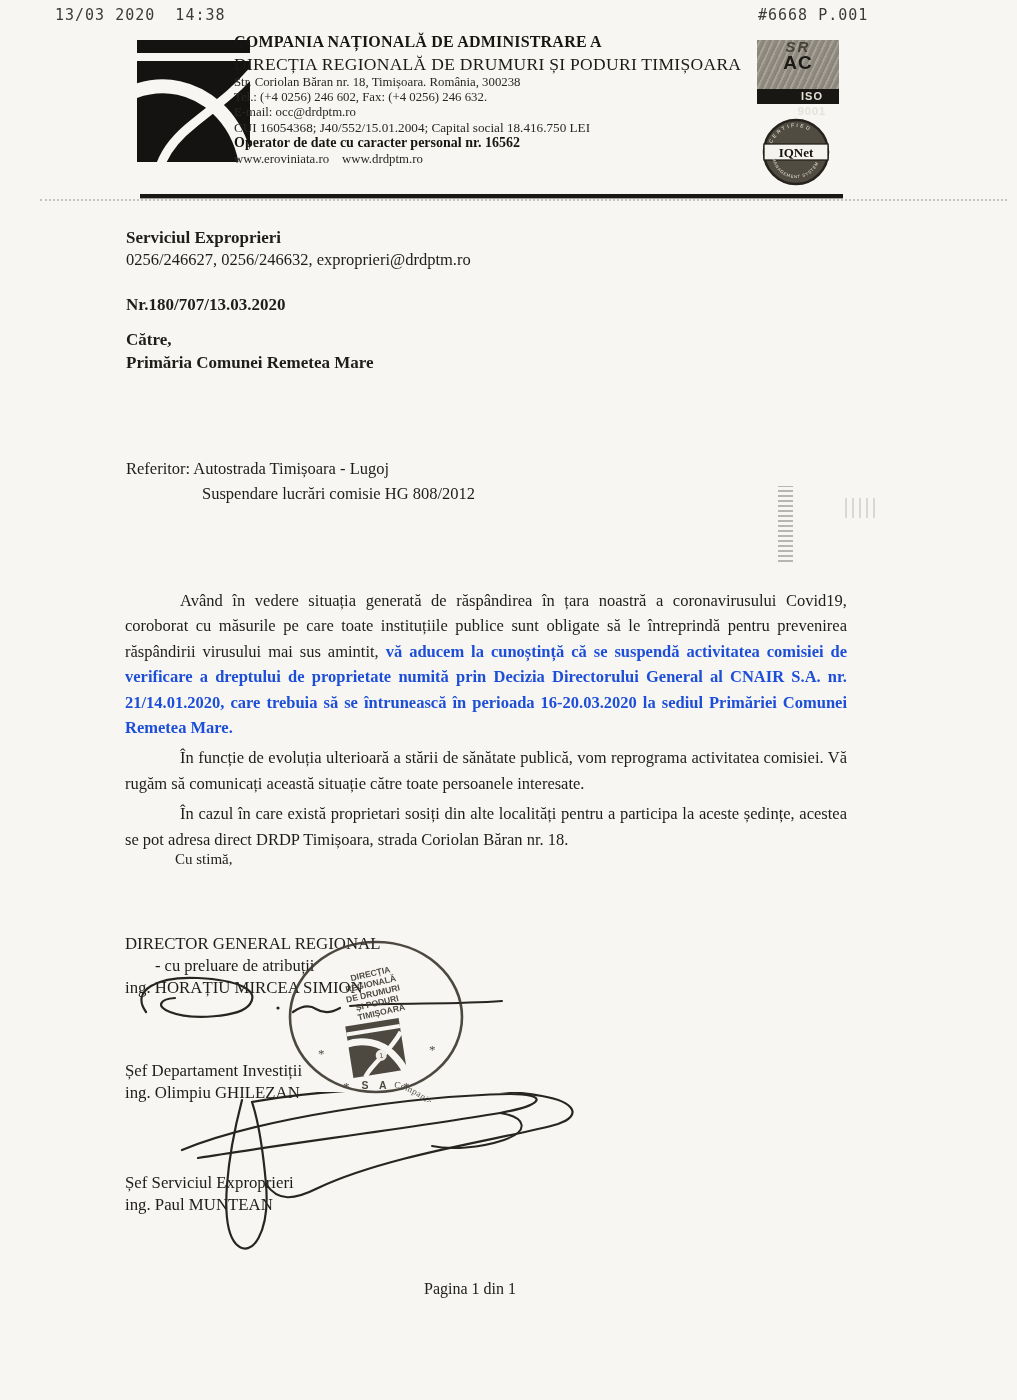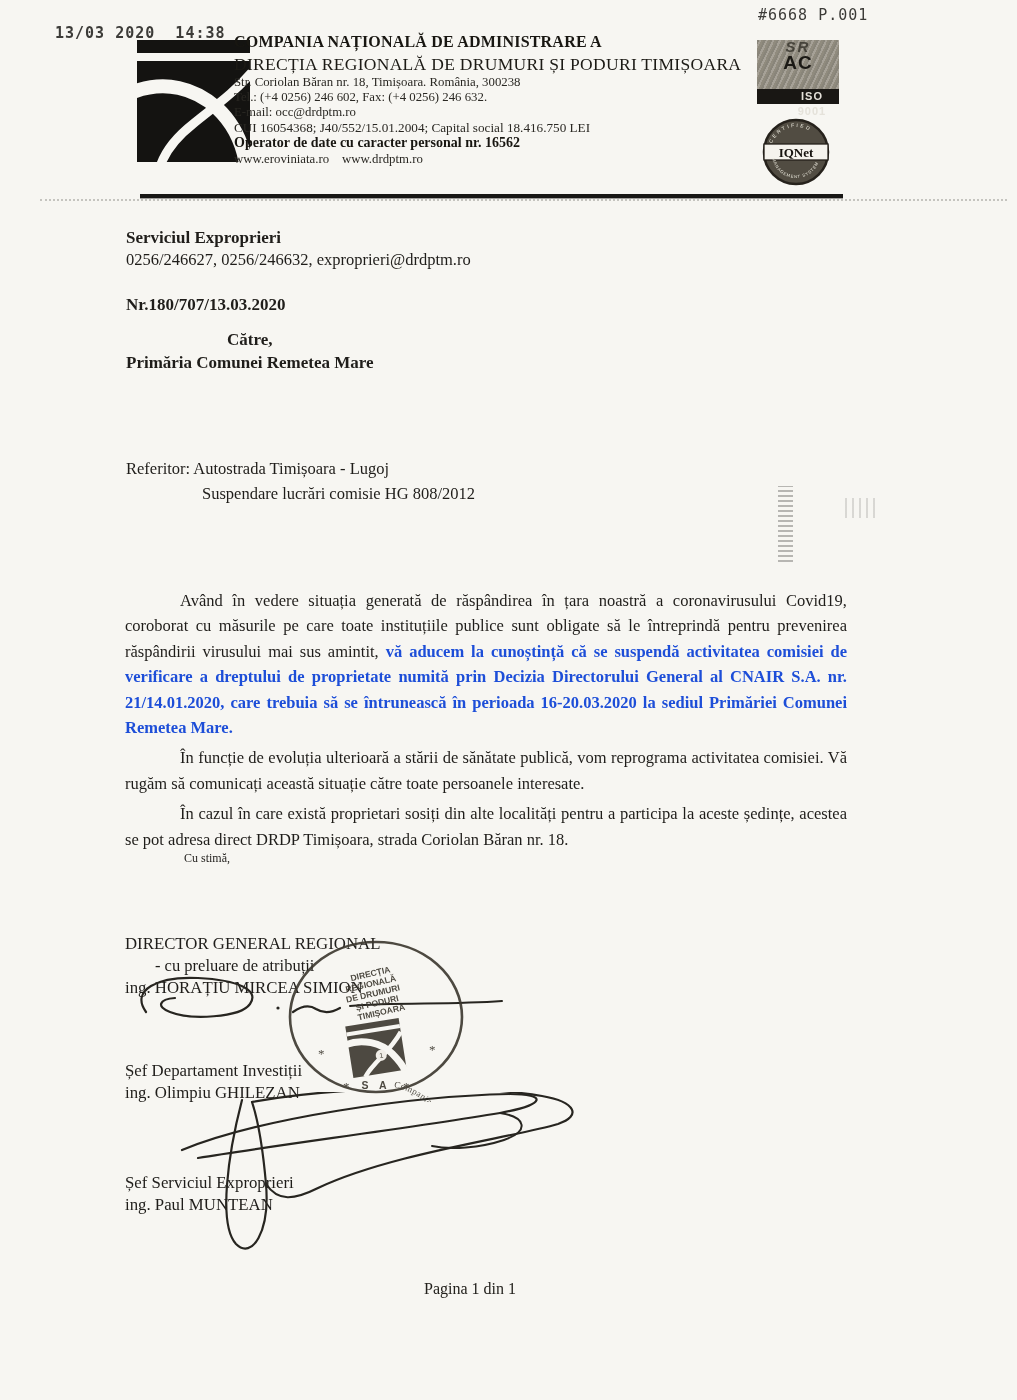--- a/index.html
+++ b/index.html
@@ -29,51 +29,51 @@
   .iso .band{position:absolute;left:0;right:0;bottom:0;height:15px;background:#14120e;color:#eae7df;
     font-family:"Liberation Sans",sans-serif;font-weight:700;font-size:11px;line-height:15px;letter-spacing:1px;padding-left:28px;}
   
   .rule-solid{left:140px;top:194px;width:703px;height:4px;background:#181715;box-shadow:0 1px 0 rgba(0,0,0,.35);}
   .rule-dash{left:40px;top:199px;width:967px;height:0;border-top:2px dotted rgba(70,68,62,.28);}
   
   .dept{left:126px;top:203px;line-height:21.5px;}
   .dept .b{font-weight:700;font-size:17px;margin-top:24px;}
   .dept .c{font-size:16.5px;}
   
-  .addr{left:126px;top:328px;line-height:23px;font-weight:700;font-size:17px;text-align:center;}
+  .addr{left:126px;top:328px;line-height:23px;font-weight:700;font-size:17px;}
   
   .subj{left:126px;top:456px;line-height:25px;font-size:16.5px;}
   .subj .ind{padding-left:76px;}
   
   .smudge{left:778px;top:486px;width:15px;height:76px;opacity:.4;filter:blur(.6px);
     background:repeating-linear-gradient(0deg,rgba(35,33,30,.75) 0 2px,transparent 2px 5px);}
   .speck{left:845px;top:498px;width:34px;height:20px;opacity:.18;
     background:repeating-linear-gradient(90deg,rgba(35,33,30,.8) 0 2px,transparent 2px 7px);}
   
   .bodycol{left:125px;top:588px;width:722px;font-size:16.5px;line-height:25.4px;text-align:justify;}
   .bodycol p{margin:0;text-indent:55px;}
   .bodycol p+p{margin-top:5px;}
   .bodycol b{color:#1d4ed8;}
-  .closing{left:184px;top:851px;font-size:12px;}
+  .closing{left:175px;top:851px;font-size:15px;}
   
   .sigblk{line-height:22px;font-size:16.8px;}
   .sigblk .sub{padding-left:30px;font-size:16.5px;}
   .sig1{left:125px;top:933px;}
   .sig2{left:125px;top:1060px;}
   .sig3{left:125px;top:1172px;}
   .footer{left:424px;top:1280px;font-size:16px;color:#23211d;}
   svg{display:block;}
   .ink{stroke:#272520;fill:none;stroke-linecap:round;stroke-linejoin:round;}
 </style>
 </head>
 <body>
 
 <div id="page">
 
-  <div class="abs fax" style="left:55px;top:24px;font-weight:bold;">13/03 2020  14:38</div>
+  <div class="abs fax" style="left:55px;top:6px;">13/03 2020  14:38</div>
   <div class="abs fax" style="left:758px;top:6px;">#6668 P.001</div>
 
   <svg class="abs" style="left:137px;top:40px;" width="113" height="122" viewBox="0 0 113 122">
     <rect x="0" y="0" width="113" height="122" fill="#141311"></rect>
     <rect x="0" y="13" width="113" height="8" fill="#f7f6f2"></rect>
     <path d="M -4 52 C 28 40, 58 48, 80 68 C 95 82, 105 100, 109 124" stroke="#f7f6f2" stroke-width="14" fill="none"></path>
     <path d="M 115 32 C 96 54, 78 66, 56 84 C 42 95, 30 108, 24 124" stroke="#f7f6f2" stroke-width="9" fill="none"></path>
   </svg>
 
   <div class="abs lh">

